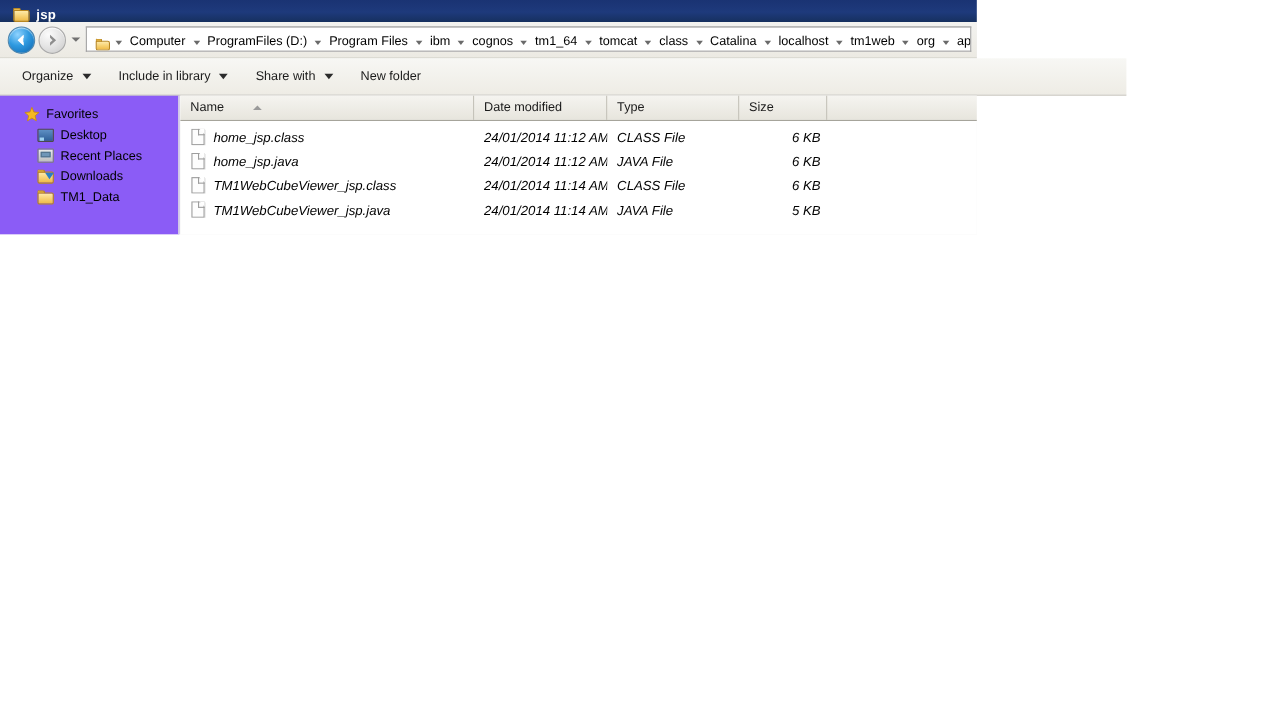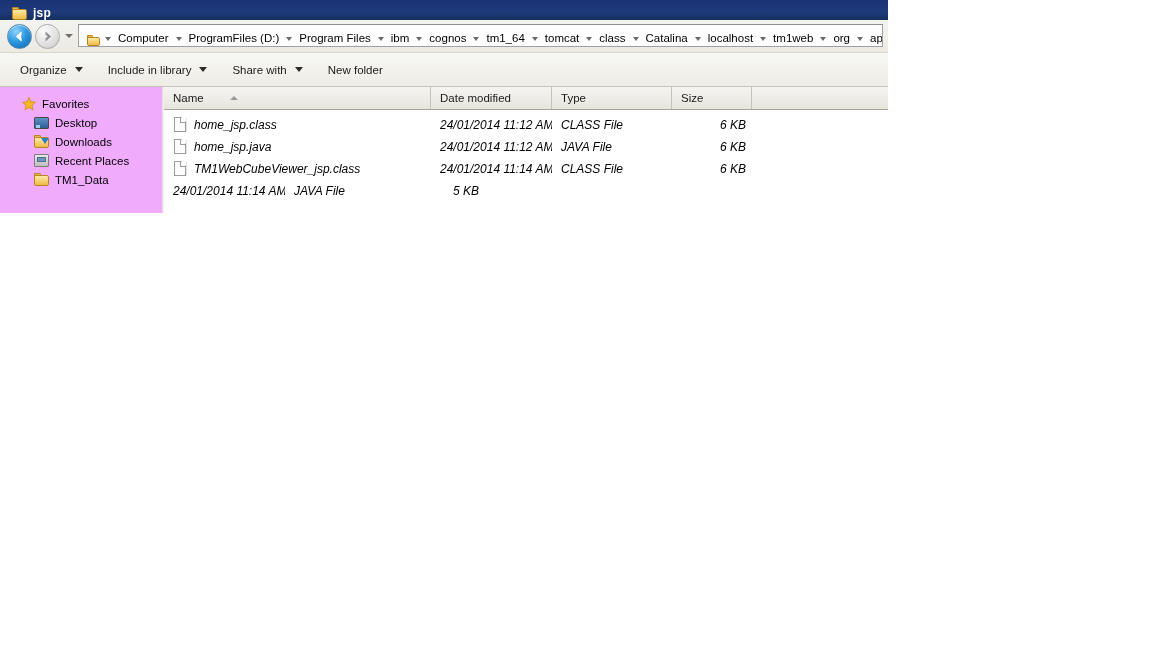--- a/index.html
+++ b/index.html
@@ -148,21 +148,21 @@
     border-right: 3.5px solid transparent;
     border-top: 4px solid #6a6a6a;
     margin: 1px 3px 0 3px;
     flex: 0 0 auto;
   }
 
   
   .cmdbar {
     position: absolute;
     left: 0; top: 53px;
-    width: 888px;
+    width: 1024px;
     height: 34px;
     background: linear-gradient(to bottom, #f7f7f4 0%, #eeece5 100%);
     border-bottom: 1px solid #c6c4bb;
     box-sizing: border-box;
     display: flex;
     align-items: center;
     padding-left: 13px;
   }
   .cmdbtn {
     display: flex;
@@ -189,21 +189,21 @@
     left: 0; top: 87px;
     width: 888px;
     height: 126px;
     box-sizing: border-box;
   }
   .nav-pane {
     position: absolute;
     left: 0; top: 0;
     width: 163px;
     height: 126px;
-    background: #f0abfc;
+    background: #8b5cf6;
     border-right: 1px solid #e2e2e2;
     box-sizing: border-box;
     padding-top: 7px;
     overflow: hidden;
   }
   .tree-item {
     display: flex;
     align-items: center;
     height: 19px;
     padding-left: 22px;
@@ -431,29 +431,29 @@
           <span class="ico-star"><svg width="14" height="14" viewBox="0 0 14 14">
               <path d="M7 0.6 L8.85 4.85 L13.4 5.25 L9.95 8.3 L11 12.8 L7 10.4 L3 12.8 L4.05 8.3 L0.6 5.25 L5.15 4.85 Z" fill="#f5b824" stroke="#c98a10" stroke-width="0.8" stroke-linejoin="round"></path>
             </svg></span>
           <span class="tlabel">Favorites</span>
         </div>
         <div class="tree-item child">
           <span class="ico-desktop"></span>
           <span class="tlabel">Desktop</span>
         </div>
         <div class="tree-item child">
+          <span class="ico-recent"></span>
+          <span class="tlabel">Recent Places</span>
+        </div>
+        <div class="tree-item child">
           <span class="ico-dl">
             <span class="f folder-ico"></span>
             <span class="arr"></span>
           </span>
           <span class="tlabel">Downloads</span>
-        </div>
-        <div class="tree-item child">
-          <span class="ico-recent"></span>
-          <span class="tlabel">Recent Places</span>
         </div>
         <div class="tree-item child">
           <span class="folder-ico"></span>
           <span class="tlabel">TM1_Data</span>
         </div>
       </div>
 
     <div class="list-pane">
       <div class="col-head" id="colhead">
           <div class="col" style="width: 267px; flex: 0 0 267px;">
@@ -496,20 +496,24 @@
             <div class="cell name" style="width: 267px; flex: 0 0 267px;">
               <span class="file-ico"></span>
               <span>TM1WebCubeViewer_jsp.class</span>
             </div>
             <div class="cell date" style="width: 121px; flex: 0 0 121px;">24/01/2014 11:14 AM</div>
             <div class="cell type" style="width: 120px; flex: 0 0 120px;">CLASS File</div>
             <div class="cell size" style="width: 80px; flex: 0 0 80px;">6 KB</div>
             <div class="cell" style="width: 134px; flex: 0 0 134px;"></div>
           </div>
           <div class="file-row">
+            <div class="cell name" style="width: 267px; flex: 0 0 267px;">
+              <span class="file-ico"></span>
+              <span>TM1WebCubeViewer_jsp.java</span>
+            </div>
             <div class="cell date" style="width: 121px; flex: 0 0 121px;">24/01/2014 11:14 AM</div>
             <div class="cell type" style="width: 120px; flex: 0 0 120px;">JAVA File</div>
             <div class="cell size" style="width: 80px; flex: 0 0 80px;">5 KB</div>
             <div class="cell" style="width: 134px; flex: 0 0 134px;"></div>
           </div>
         </div>
     </div>
   </div>
 </div>
 

